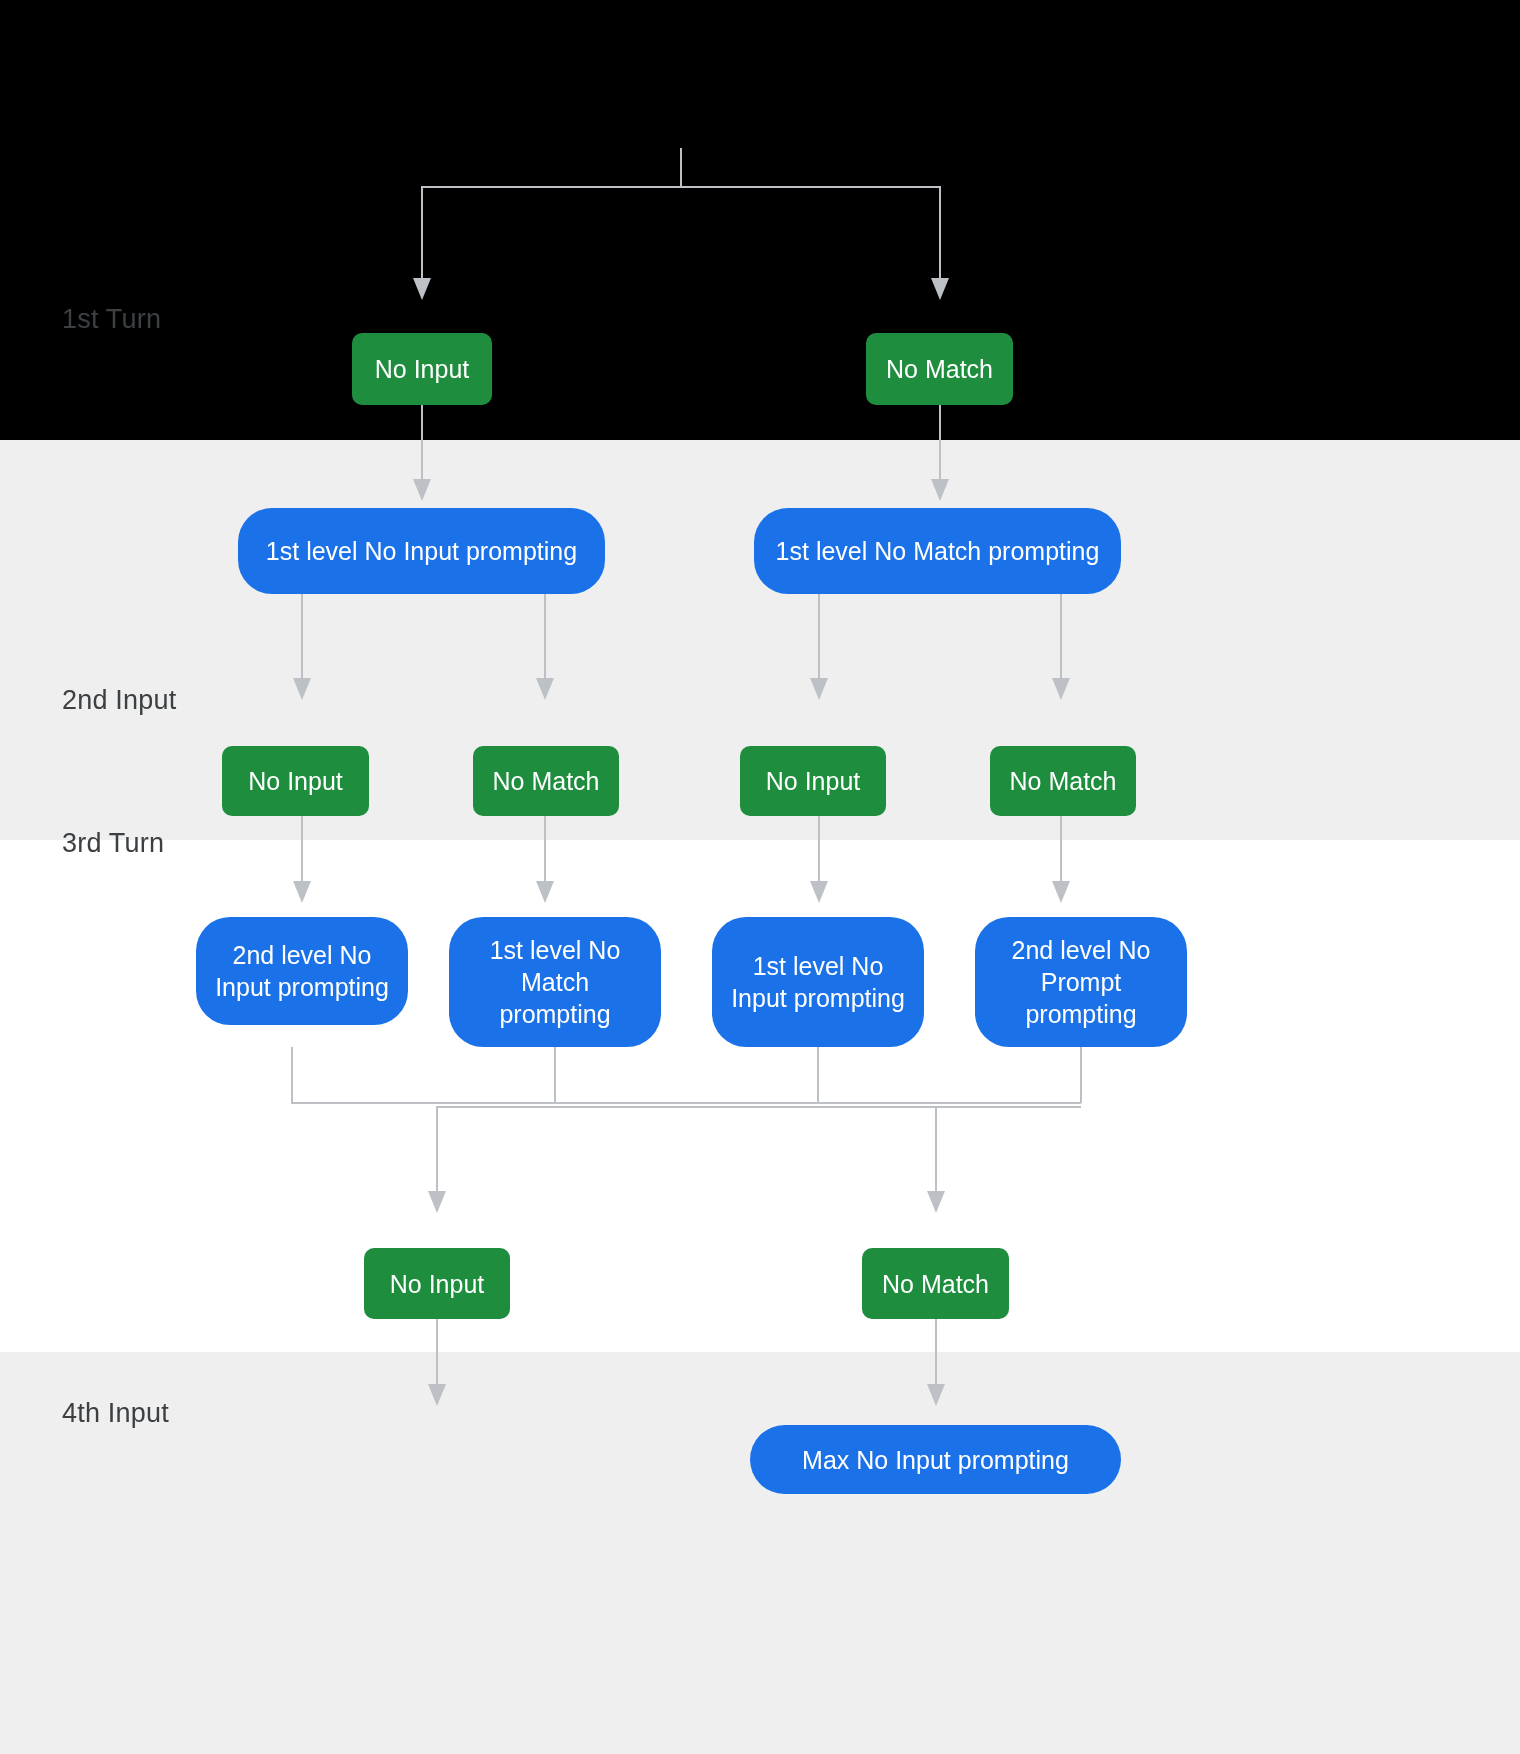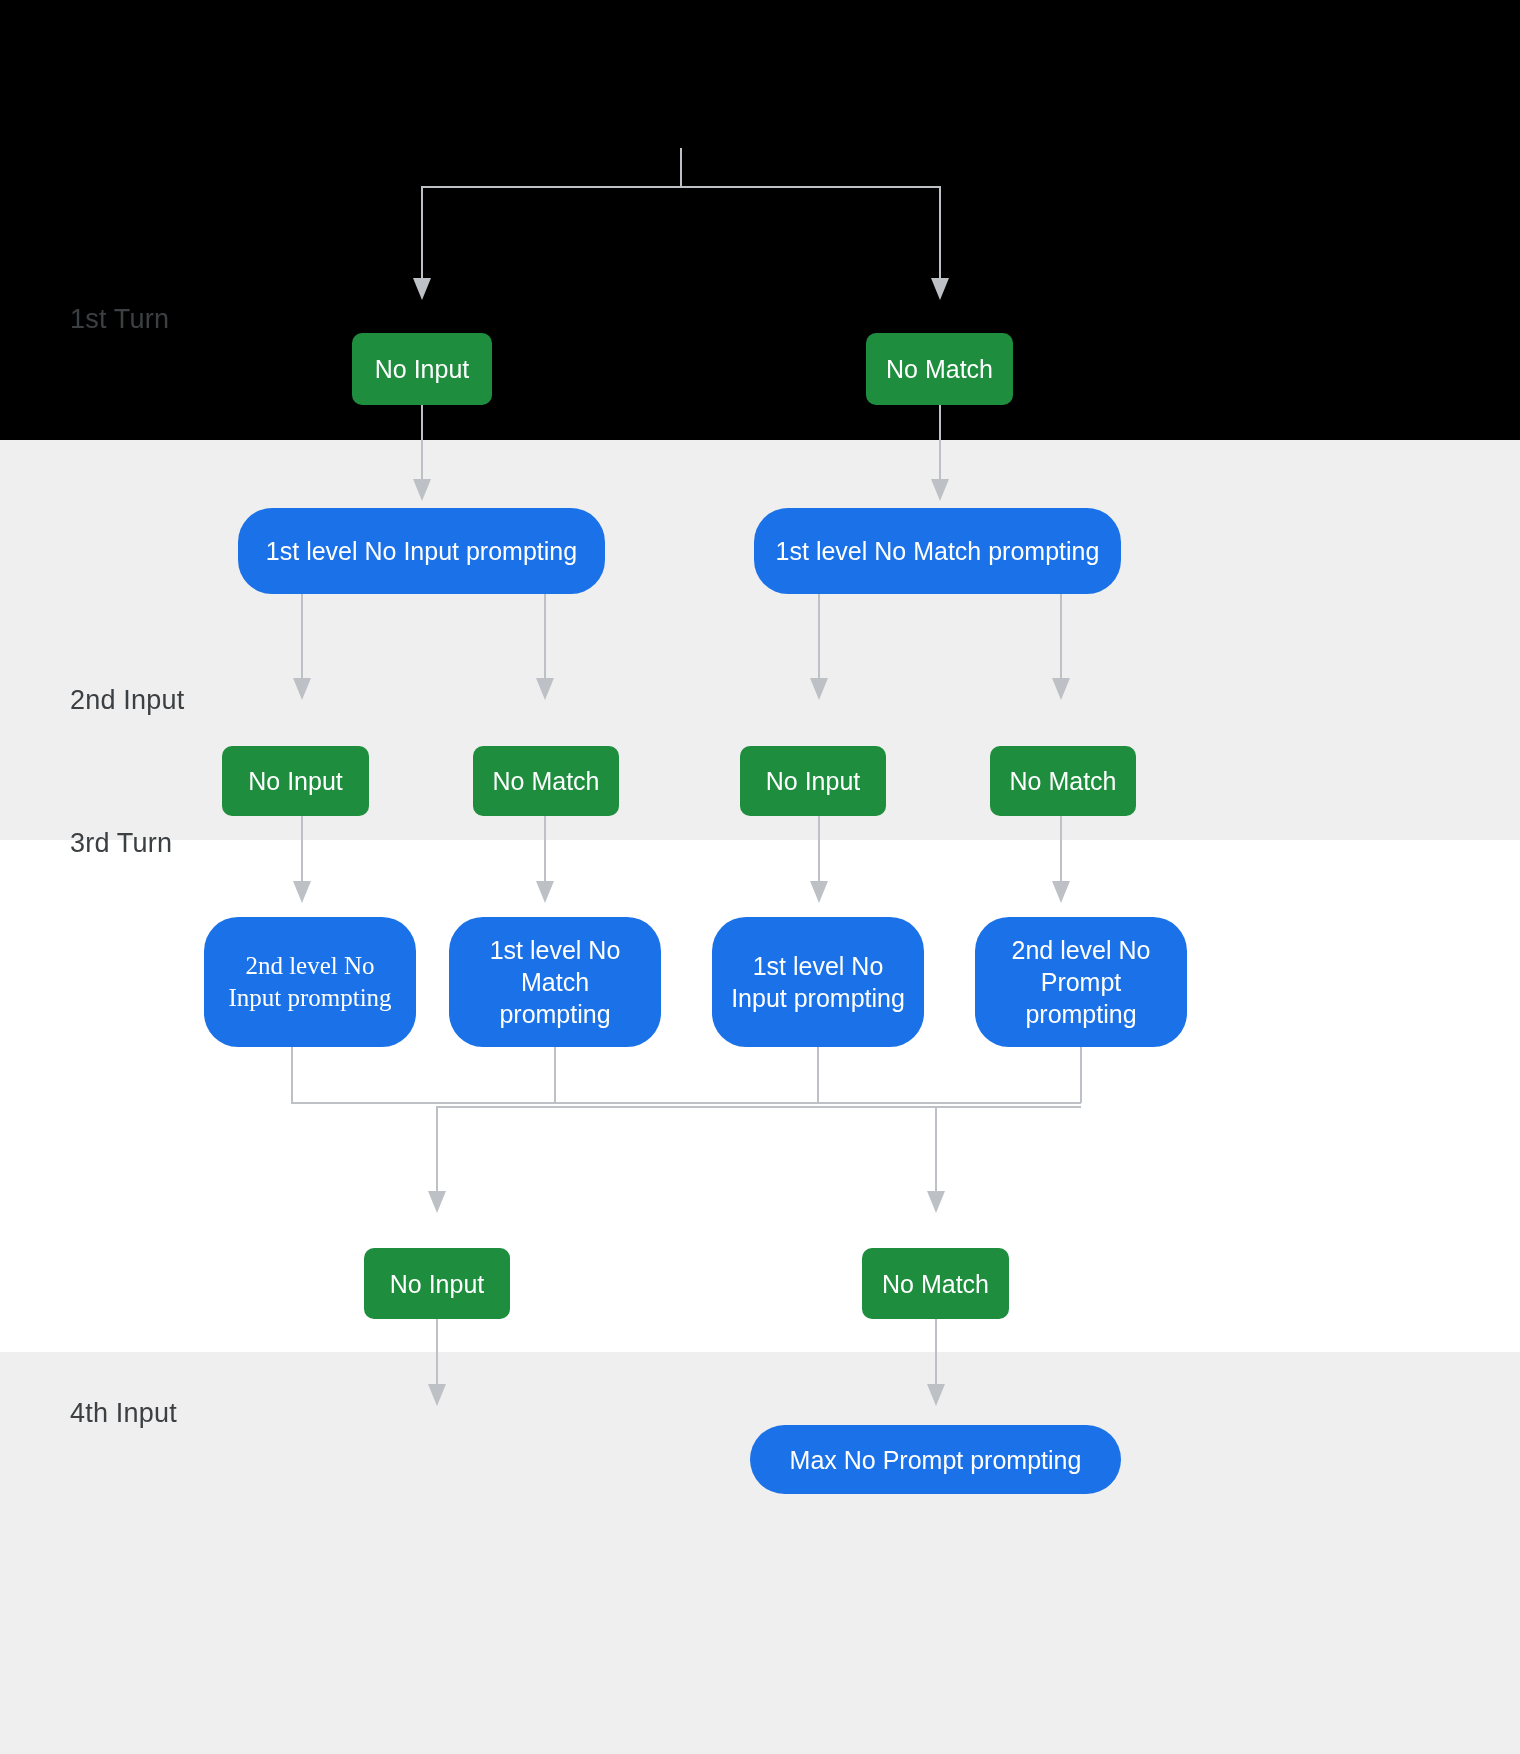--- a/index.html
+++ b/index.html
@@ -28,21 +28,20 @@
   #band-turn4 { top: 1352px; height: 402px;  background: #efefef; }
 
   
   .turn-label {
     position: absolute;
     color: #3c4043;
     font-size: 27px;
     line-height: 1;
     white-space: nowrap;
     letter-spacing: .2px;
-    margin-left: 8px;
   }
   #turn-label-1 { left: 62px; top: 306px; }
   #turn-label-2 { left: 62px; top: 687px; }
   #turn-label-3 { left: 62px; top: 830px; }
   #turn-label-4 { left: 62px; top: 1400px; }
 
   
   .node {
     position: absolute;
     display: flex;
@@ -174,23 +173,23 @@
   <div class="node node-event" style="left:866px; top:310px; width:147px; height:72px;">No Match</div>
 
   <div class="node node-prompt tall" style="left:238px; top:508px; width:367px; height:86px;">1st level No Input prompting</div>
   <div class="node node-prompt tall" style="left:754px; top:508px; width:367px; height:86px;">1st level No Match prompting</div>
 
   <div class="node node-event" style="left:222px; top:723px; width:147px; height:70px;">No Input</div>
   <div class="node node-event" style="left:473px; top:723px; width:146px; height:70px;">No Match</div>
   <div class="node node-event" style="left:740px; top:723px; width:146px; height:70px;">No Input</div>
   <div class="node node-event" style="left:990px; top:723px; width:146px; height:70px;">No Match</div>
 
-  <div class="node node-prompt tall" style="left:204px; top:917px; width:212px; height:130px;font-family:Liberation Serif, serif;">2nd level No Input prompting</div>
+  <div class="node node-prompt tall" style="left:196px; top:917px; width:212px; height:108px;">2nd level No Input prompting</div>
   <div class="node node-prompt tall" style="left:449px; top:917px; width:212px; height:130px;">1st level No Match prompting</div>
   <div class="node node-prompt tall" style="left:712px; top:917px; width:212px; height:130px;">1st level No Input prompting</div>
   <div class="node node-prompt tall" style="left:975px; top:917px; width:212px; height:130px;">2nd level No Prompt prompting</div>
 
   <div class="node node-event" style="left:364px; top:1225px; width:146px; height:71px;">No Input</div>
   <div class="node node-event" style="left:862px; top:1225px; width:147px; height:71px;">No Match</div>
 
-  <div class="node node-prompt" style="left:750px; top:1425px; width:371px; height:69px;">Max No Prompt prompting</div>
+  <div class="node node-prompt" style="left:750px; top:1425px; width:371px; height:69px;">Max No Input prompting</div>
 
 </div>
 
 </body></html>

